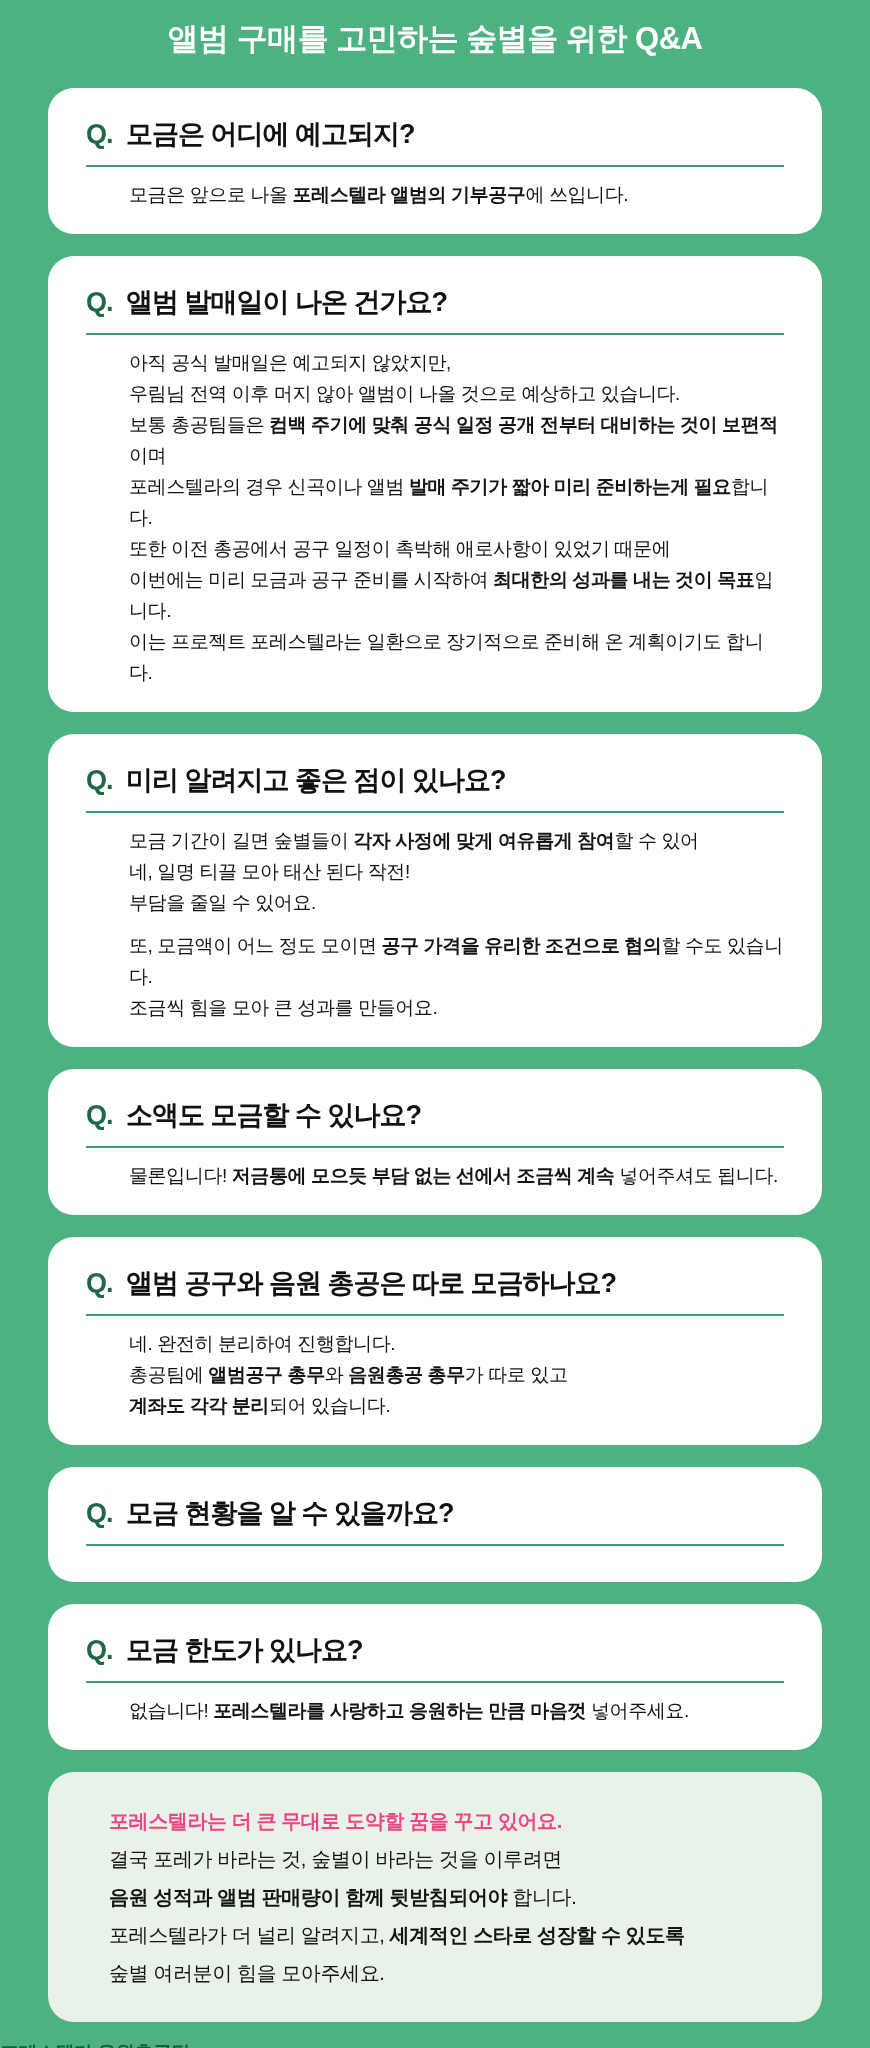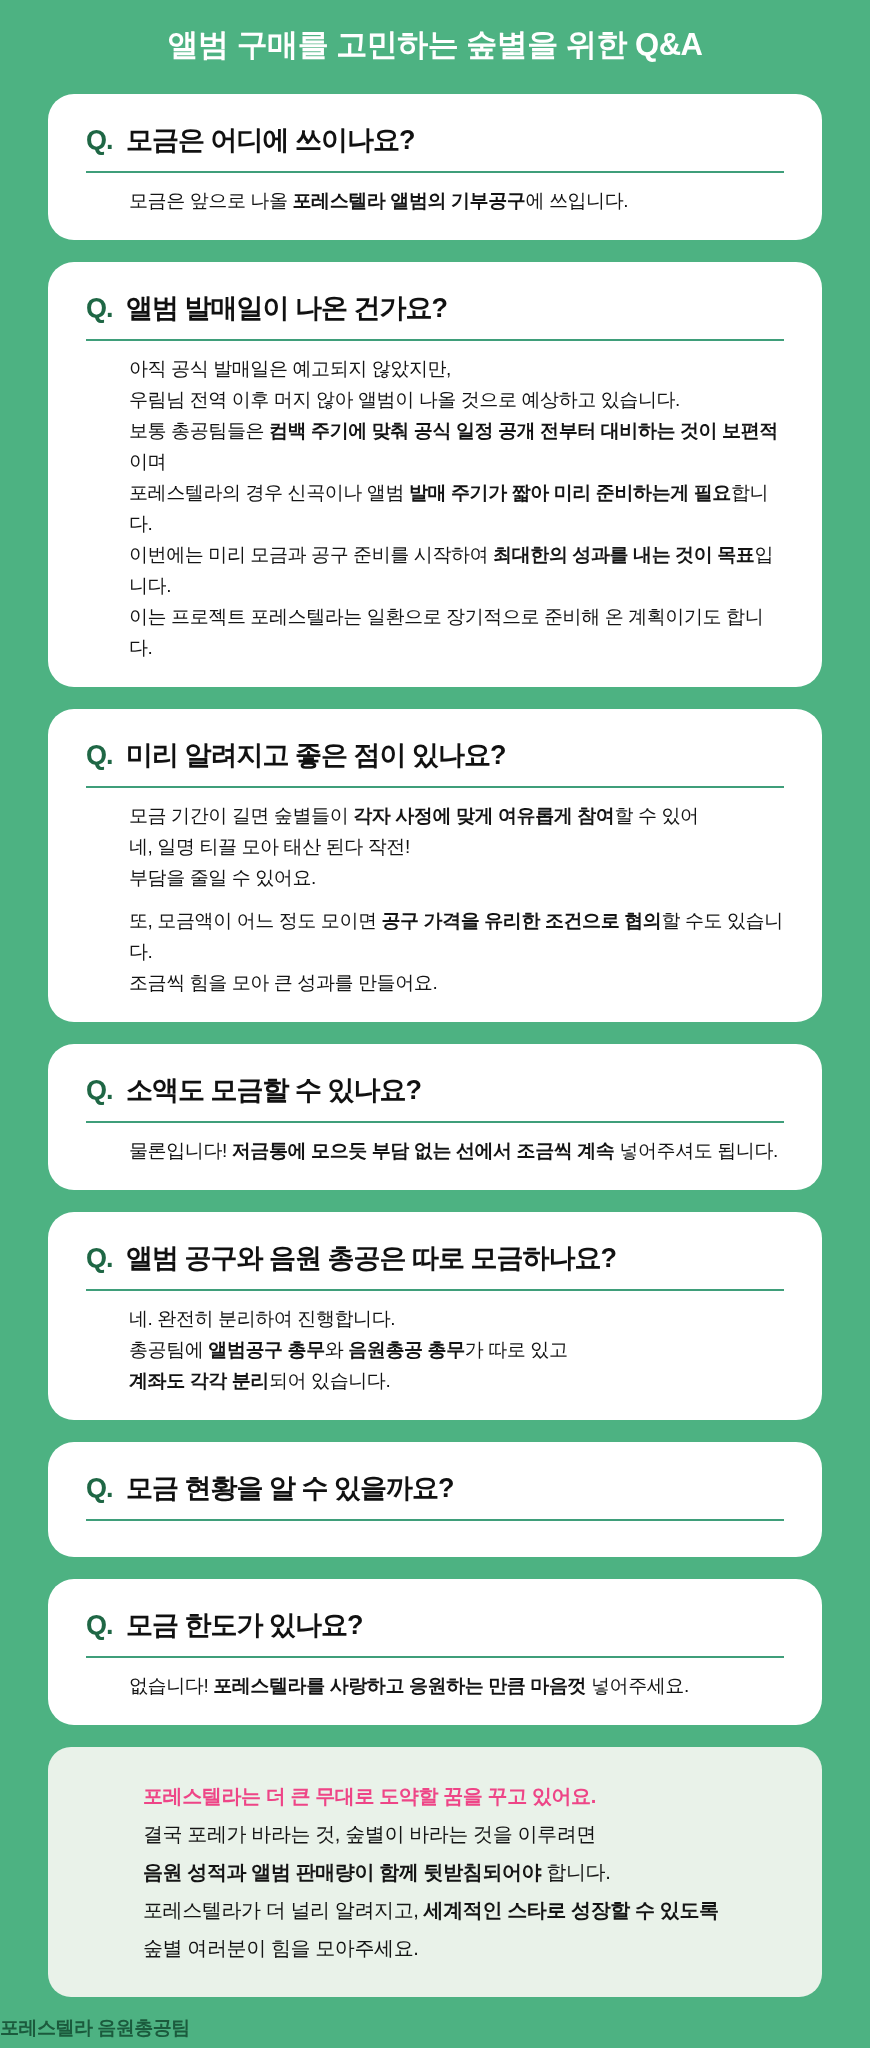--- a/index.html
+++ b/index.html
@@ -16,21 +16,21 @@
   *{box-sizing:border-box;margin:0;padding:0;}
   html,body{width:870px;}
   body{
     height:2048px;
     overflow:hidden;
     background:var(--background);
     font-family:"Liberation Sans","DejaVu Sans",sans-serif;
     color:var(--body-text);
   }
   .title{
-    padding-top:24px;
+    padding-top:18px;
     text-align:center;
     font-size:31px;
     line-height:42px;
     font-weight:800;
     letter-spacing:-0.5px;
     color:var(--title-text);
   }
   .cards{
     margin:28px 48px 0;
     display:flex;
@@ -63,22 +63,21 @@
     line-height:31px;
     letter-spacing:-0.4px;
     color:var(--body-text);
     margin-left:43px;
   }
   .line.gap{margin-top:12px;}
   .b{font-weight:800;}
   .pink{color:var(--pink);}
   .closing{
     background:var(--closing-bg);
-    padding:30px 52px;
-    border-radius:23px;
+    padding:30px 18px;
   }
   .closing .line{
     font-size:20px;
     line-height:38px;
     letter-spacing:-0.4px;
   }
   .footer{
     margin-top:18px;
     font-size:19px;
     font-weight:700;
@@ -87,35 +86,36 @@
   }
 </style>
 </head>
 <body>
 
 <div class="page">
   <h1 class="title">앨범 구매를 고민하는 숲별을 위한 Q&amp;A</h1>
 
   <div class="cards">
   <section class="card">
-    <h2 class="q-head"><span class="q-prefix">Q.</span><span class="q-text"> 모금은 어디에 쓰이나요?</span></h2>
+    <h2 class="q-head"><span class="q-prefix">Q.</span><span class="q-text"> 모금은 어디에 예고되지?</span></h2>
     <hr class="divider">
     <div class="answer">
           <p class="line"><span>모금은 앞으로 나올 </span><span class="b">포레스텔라 앨범의 기부공구</span><span>에 쓰입니다.</span></p>
         </div>
   </section>
 
   <section class="card">
     <h2 class="q-head"><span class="q-prefix">Q.</span><span class="q-text"> 앨범 발매일이 나온 건가요?</span></h2>
     <hr class="divider">
     <div class="answer">
           <p class="line"><span>아직 공식 발매일은 예고되지 않았지만,</span></p>
           <p class="line"><span>우림님 전역 이후 머지 않아 앨범이 나올 것으로 예상하고 있습니다.</span></p>
           <p class="line"><span>보통 총공팀들은 </span><span class="b">컴백 주기에 맞춰 공식 일정 공개 전부터 대비하는 것이 보편적</span><span>이며</span></p>
           <p class="line"><span>포레스텔라의 경우 신곡이나 앨범 </span><span class="b">발매 주기가 짧아 미리 준비하는게 필요</span><span>합니다.</span></p>
+          <p class="line"><span>또한 이전 총공에서 공구 일정이 촉박해 애로사항이 있었기 때문에</span></p>
           <p class="line"><span>이번에는 미리 모금과 공구 준비를 시작하여 </span><span class="b">최대한의 성과를 내는 것이 목표</span><span>입니다.</span></p>
           <p class="line"><span>이는 프로젝트 포레스텔라는 일환으로 장기적으로 준비해 온 계획이기도 합니다.</span></p>
         </div>
   </section>
 
   <section class="card">
     <h2 class="q-head"><span class="q-prefix">Q.</span><span class="q-text"> 미리 알려지고 좋은 점이 있나요?</span></h2>
     <hr class="divider">
     <div class="answer">
           <p class="line"><span>모금 기간이 길면 숲별들이 </span><span class="b">각자 사정에 맞게 여유롭게 참여</span><span>할 수 있어</span></p>

